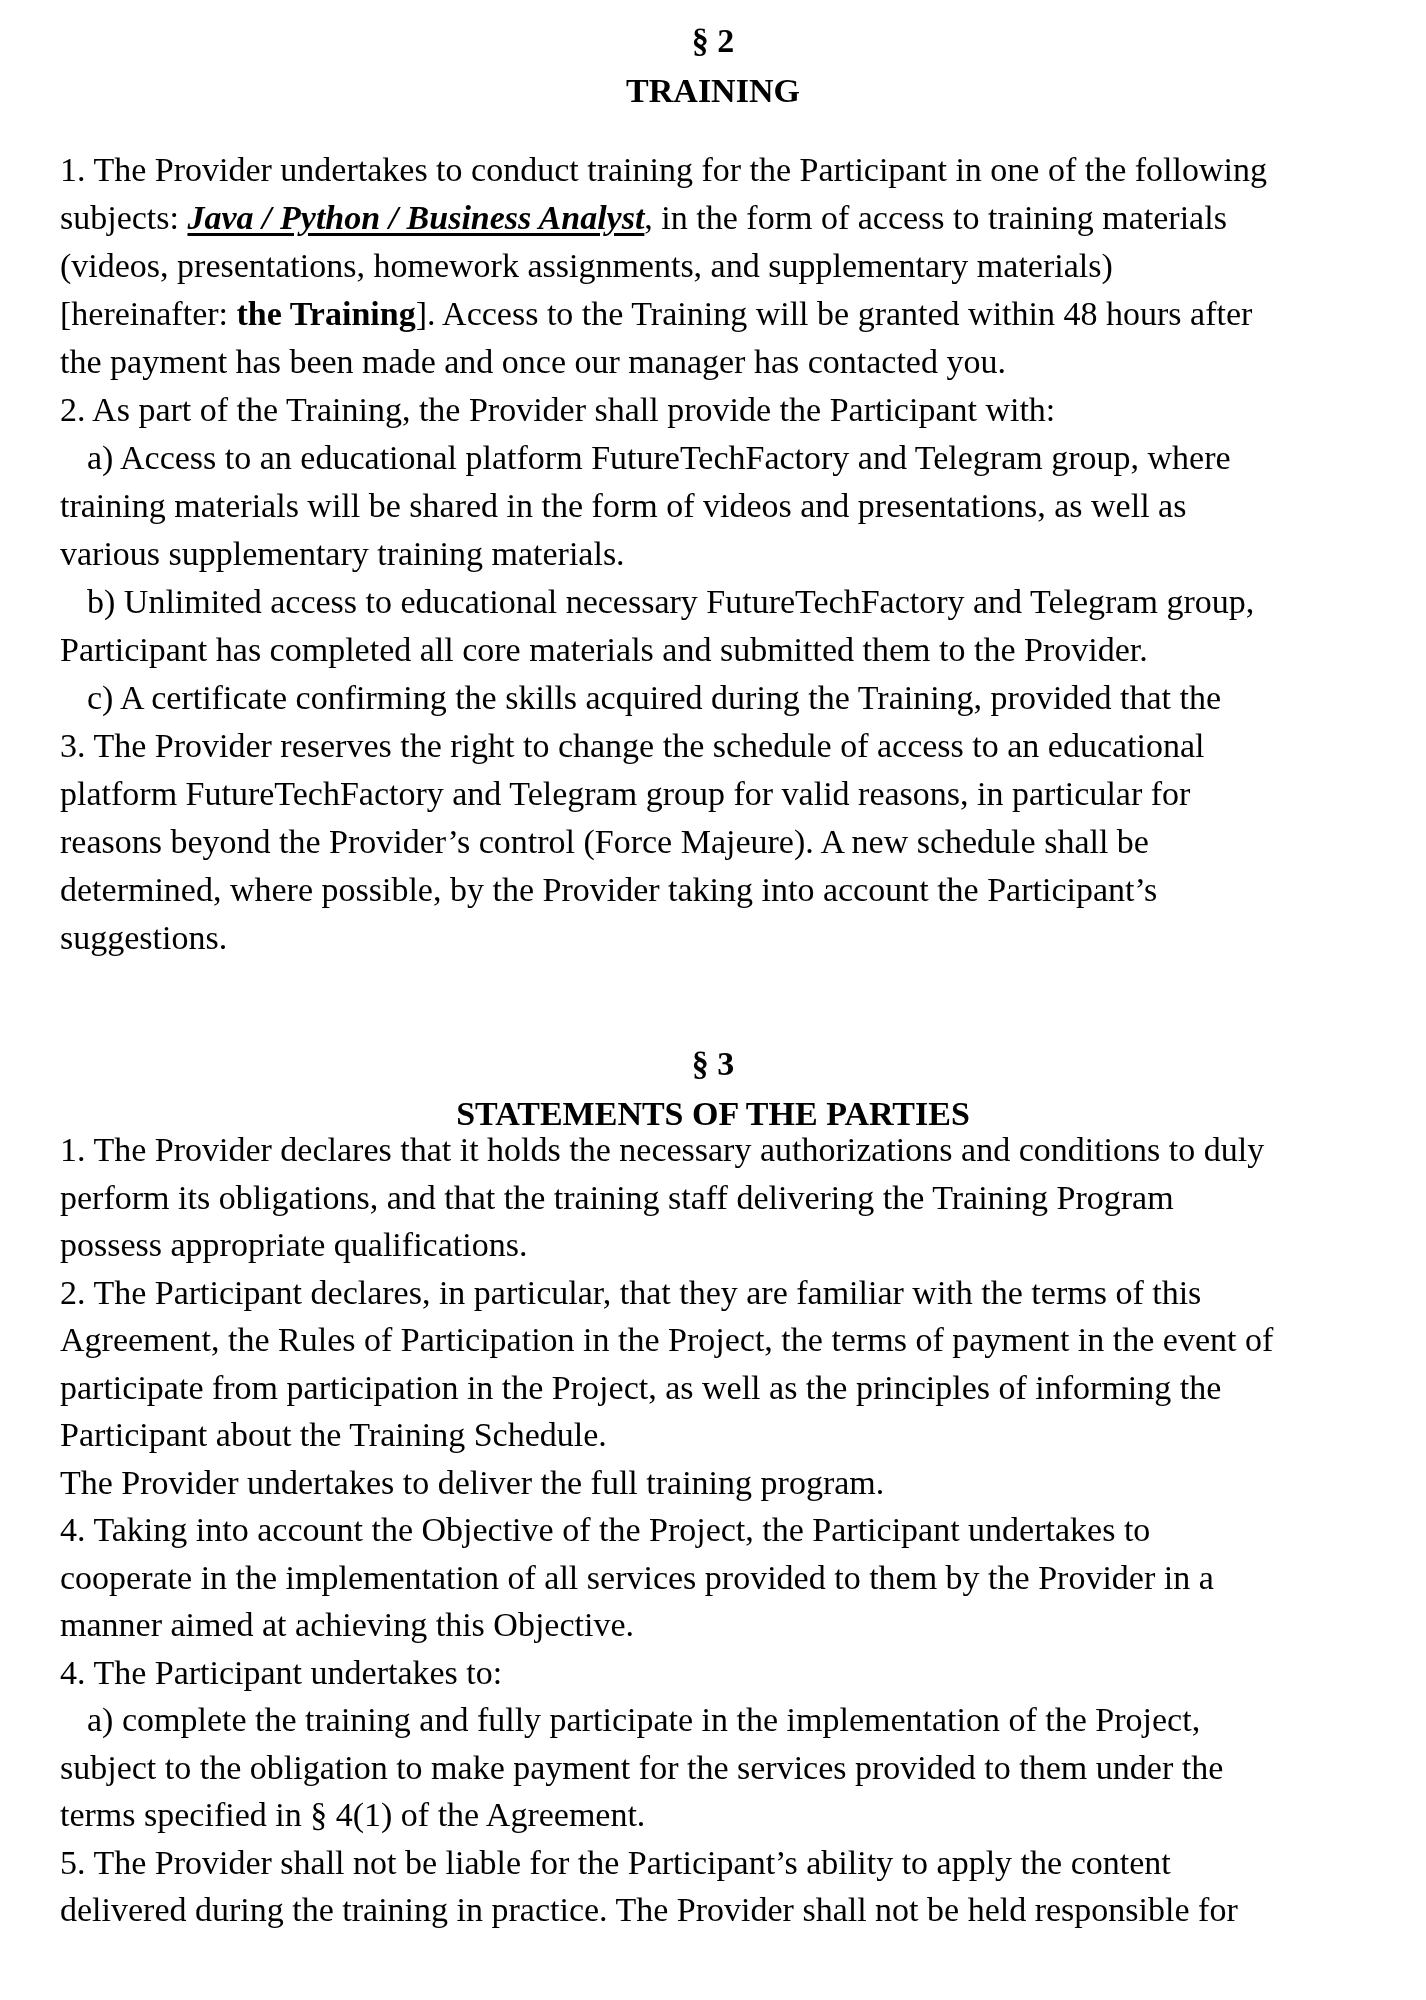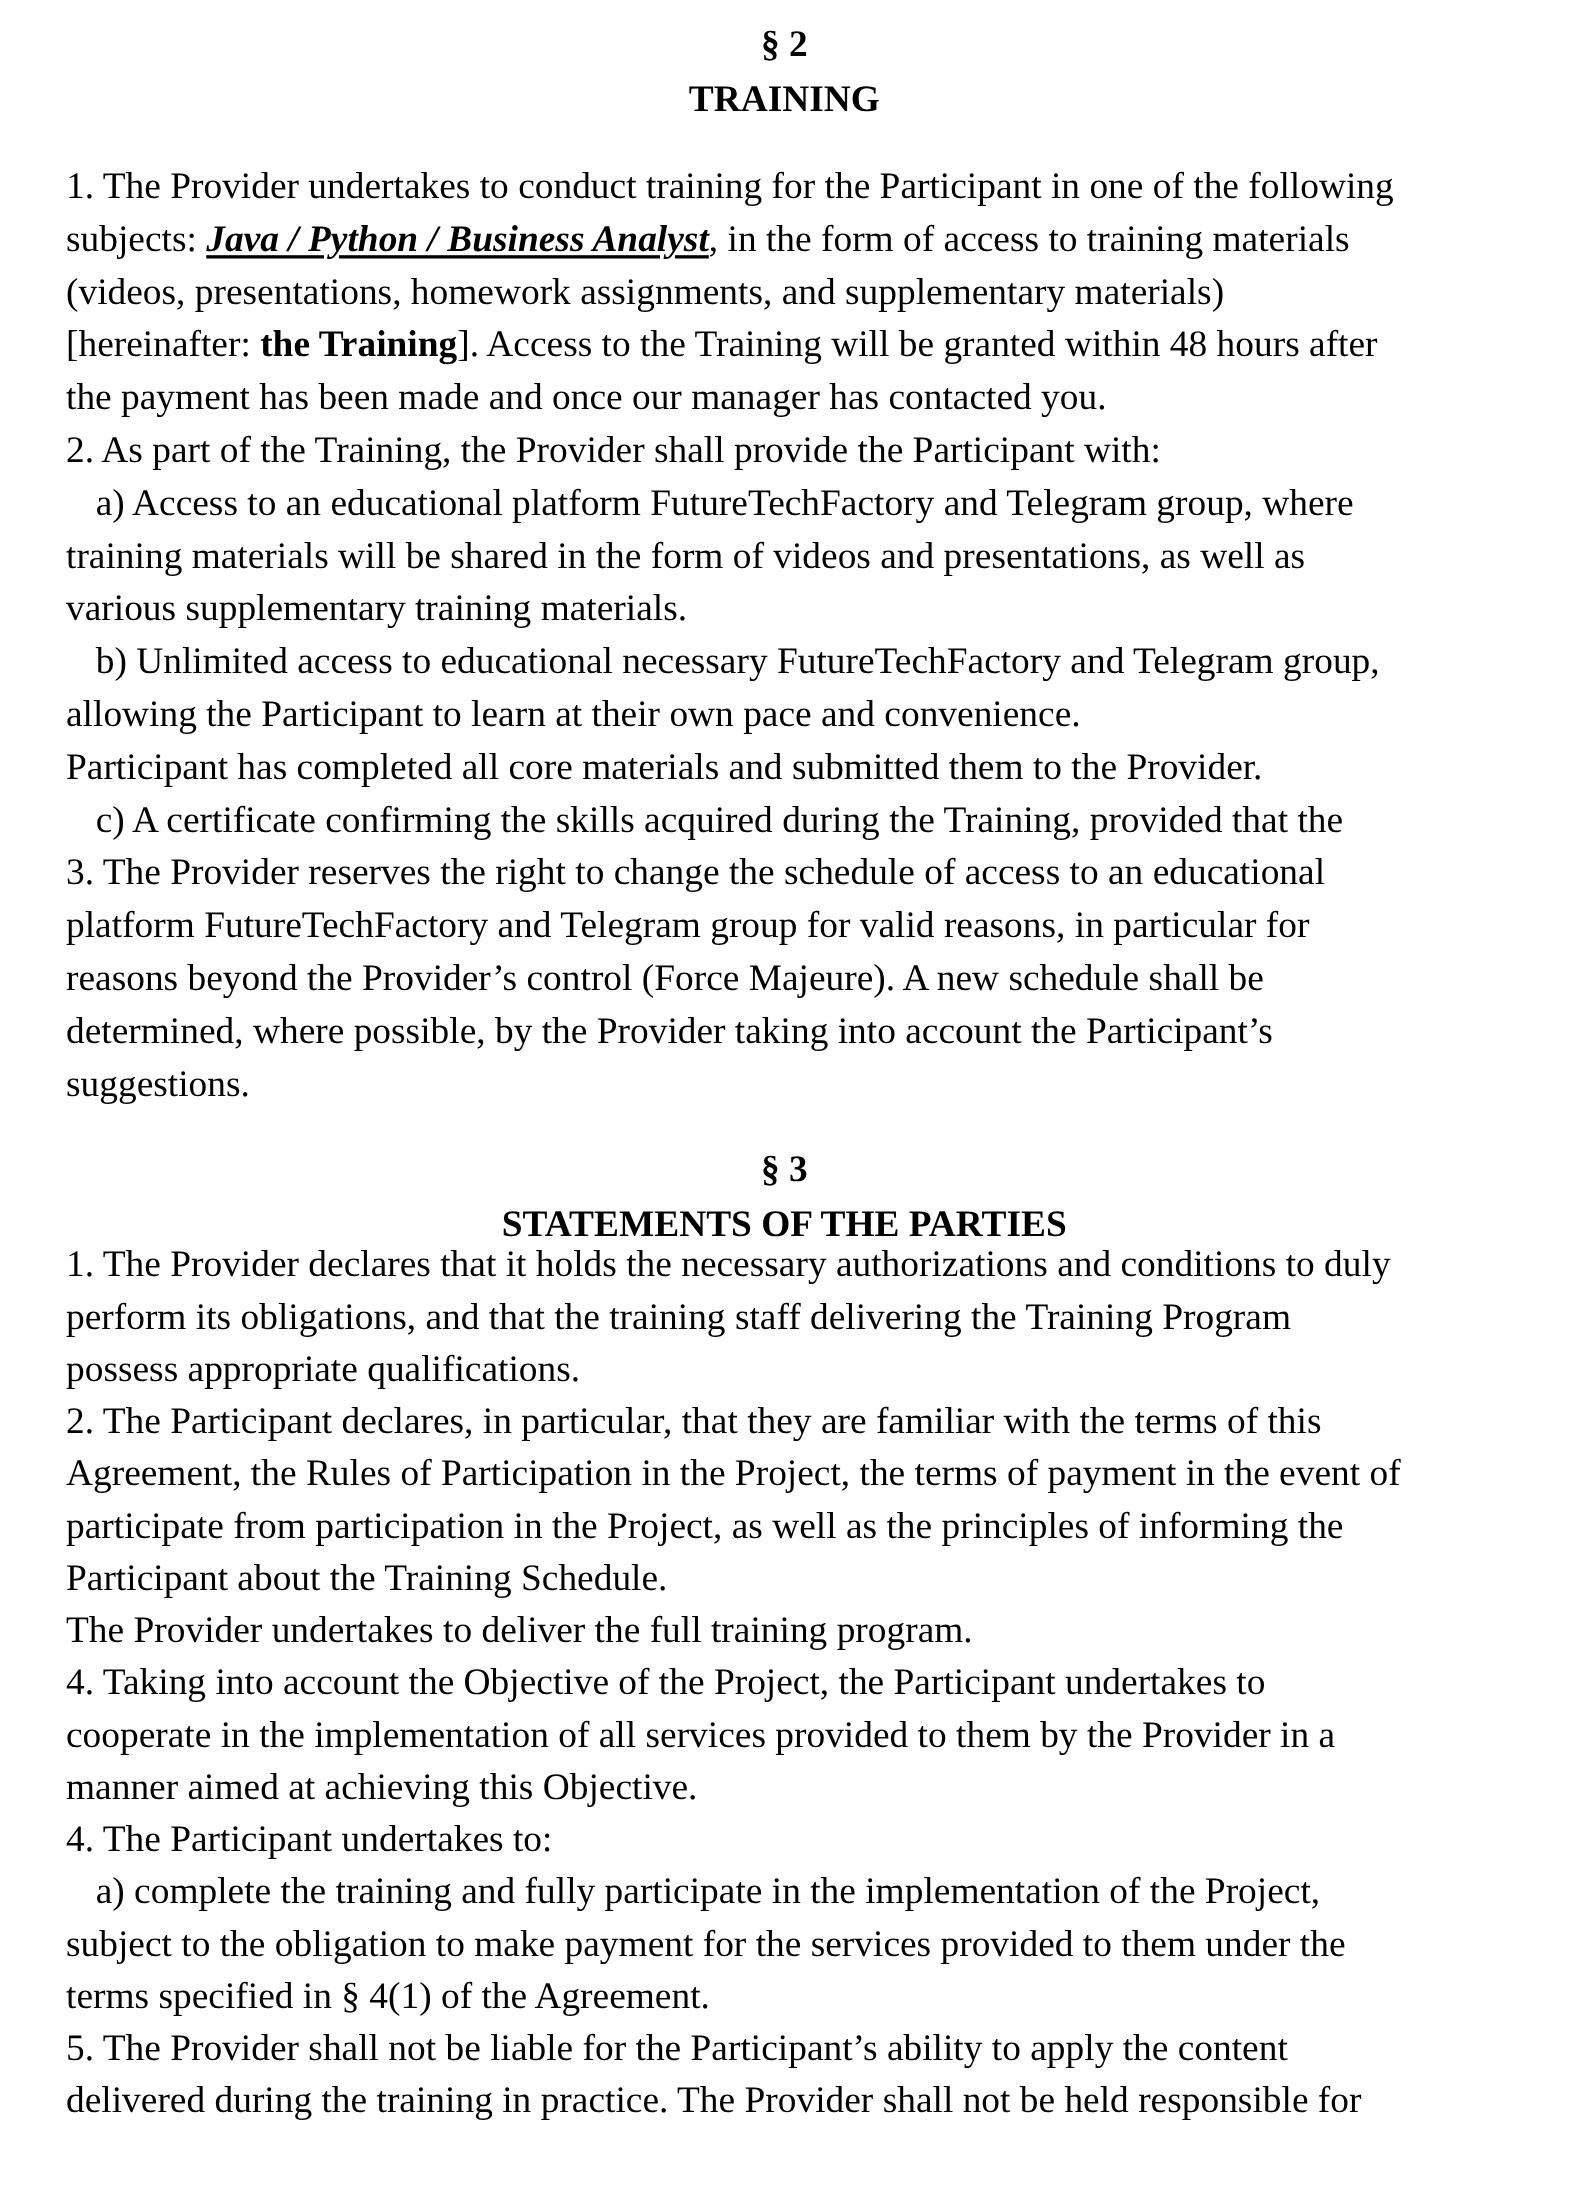--- a/index.html
+++ b/index.html
@@ -67,21 +67,20 @@
     <span class="line"><span>1. The Provider undertakes to conduct training for the Participant in one of the following</span></span>
     <span class="line"><span>subjects: </span><span class="biu">Java / Python / Business Analyst</span><span>, in the form of access to training materials</span></span>
     <span class="line"><span>(videos, presentations, homework assignments, and supplementary materials)</span></span>
     <span class="line"><span>[hereinafter: </span><span class="b">the Training</span><span>]. Access to the Training will be granted within 48 hours after</span></span>
     <span class="line"><span>the payment has been made and once our manager has contacted you.</span></span>
     <span class="line"><span>2. As part of the Training, the Provider shall provide the Participant with:</span></span>
     <span class="line indent"><span>a) Access to an educational platform FutureTechFactory and Telegram group, where</span></span>
     <span class="line"><span>training materials will be shared in the form of videos and presentations, as well as</span></span>
     <span class="line"><span>various supplementary training materials.</span></span>
     <span class="line indent"><span>b) Unlimited access to educational necessary FutureTechFactory and Telegram group,</span></span>
-    <span class="line"><span>allowing the Participant to learn at their own pace and convenience.</span></span>
     <span class="line"><span>Participant has completed all core materials and submitted them to the Provider.</span></span>
     <span class="line indent"><span>c) A certificate confirming the skills acquired during the Training, provided that the</span></span>
     <span class="line"><span>3. The Provider reserves the right to change the schedule of access to an educational</span></span>
     <span class="line"><span>platform FutureTechFactory and Telegram group for valid reasons, in particular for</span></span>
     <span class="line"><span>reasons beyond the Provider’s control (Force Majeure). A new schedule shall be</span></span>
     <span class="line"><span>determined, where possible, by the Provider taking into account the Participant’s</span></span>
     <span class="line"><span>suggestions.</span></span>
   </div>
 
 <div class="block heading" id="sec3-heading">

